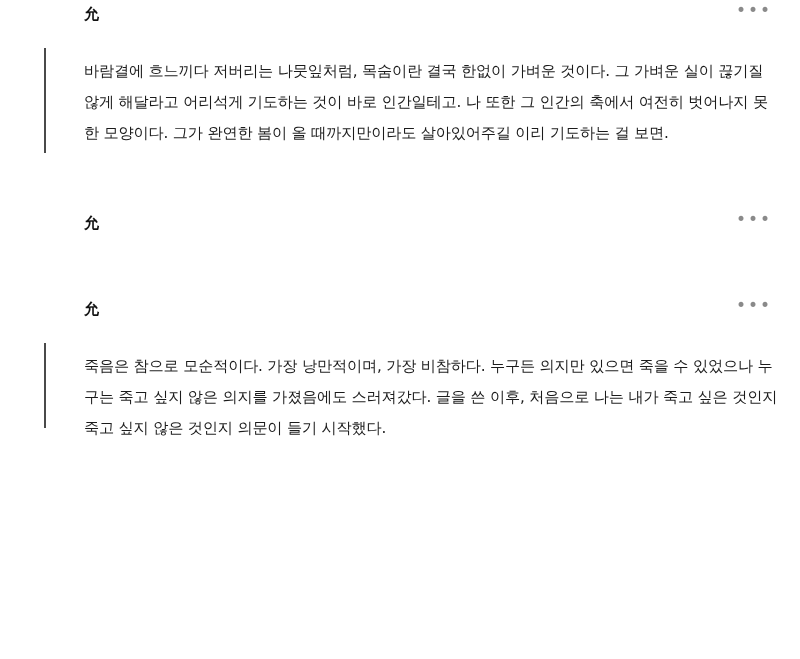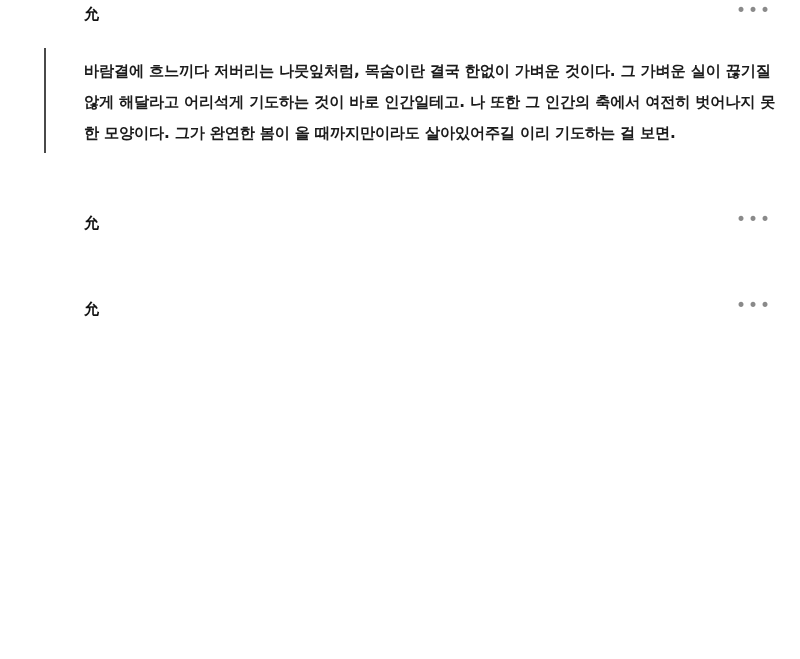--- a/index.html
+++ b/index.html
@@ -62,21 +62,20 @@
   }
   .body-text {
     font-size: 15.2px;
     line-height: 31px;
     color: #1b1b1b;
     letter-spacing: -0.2px;
     word-break: break-all;
     margin: 0;
     padding: 0;
     text-align: left;
-    font-weight: bold;
   }
   .entry-1 { margin-top: 4px; }
   .entry-1 .body-wrap { padding-top: 22px; padding-bottom: 4px; }
   .entry-1 .quote-bar { top: 14px; bottom: 0px; }
 
   .entry-2 { margin-top: 60px; }
   .entry-2 .body-wrap { padding-top: 22px; padding-bottom: 4px; }
   .entry-2 .quote-bar { top: 14px; bottom: 0px; }
 
   .entry-3 { margin-top: 56px; }
@@ -104,15 +103,19 @@
       <span class="author">允</span>
       <span class="more-btn">•••</span>
     </div>
   </div>
 
   <div class="entry entry-3">
     <div class="entry-head">
       <span class="author">允</span>
       <span class="more-btn">•••</span>
     </div>
+    <div class="body-wrap">
+      <div class="quote-bar"></div>
+      <p class="body-text">죽음은 참으로 모순적이다. 가장 낭만적이며, 가장 비참하다. 누구든 의지만 있으면 죽을 수 있었으나 누구는 죽고 싶지 않은 의지를 가졌음에도 스러져갔다. 글을 쓴 이후, 처음으로 나는 내가 죽고 싶은 것인지 죽고 싶지 않은 것인지 의문이 들기 시작했다.</p>
+    </div>
   </div>
 
 </div>
 
 </body></html>

